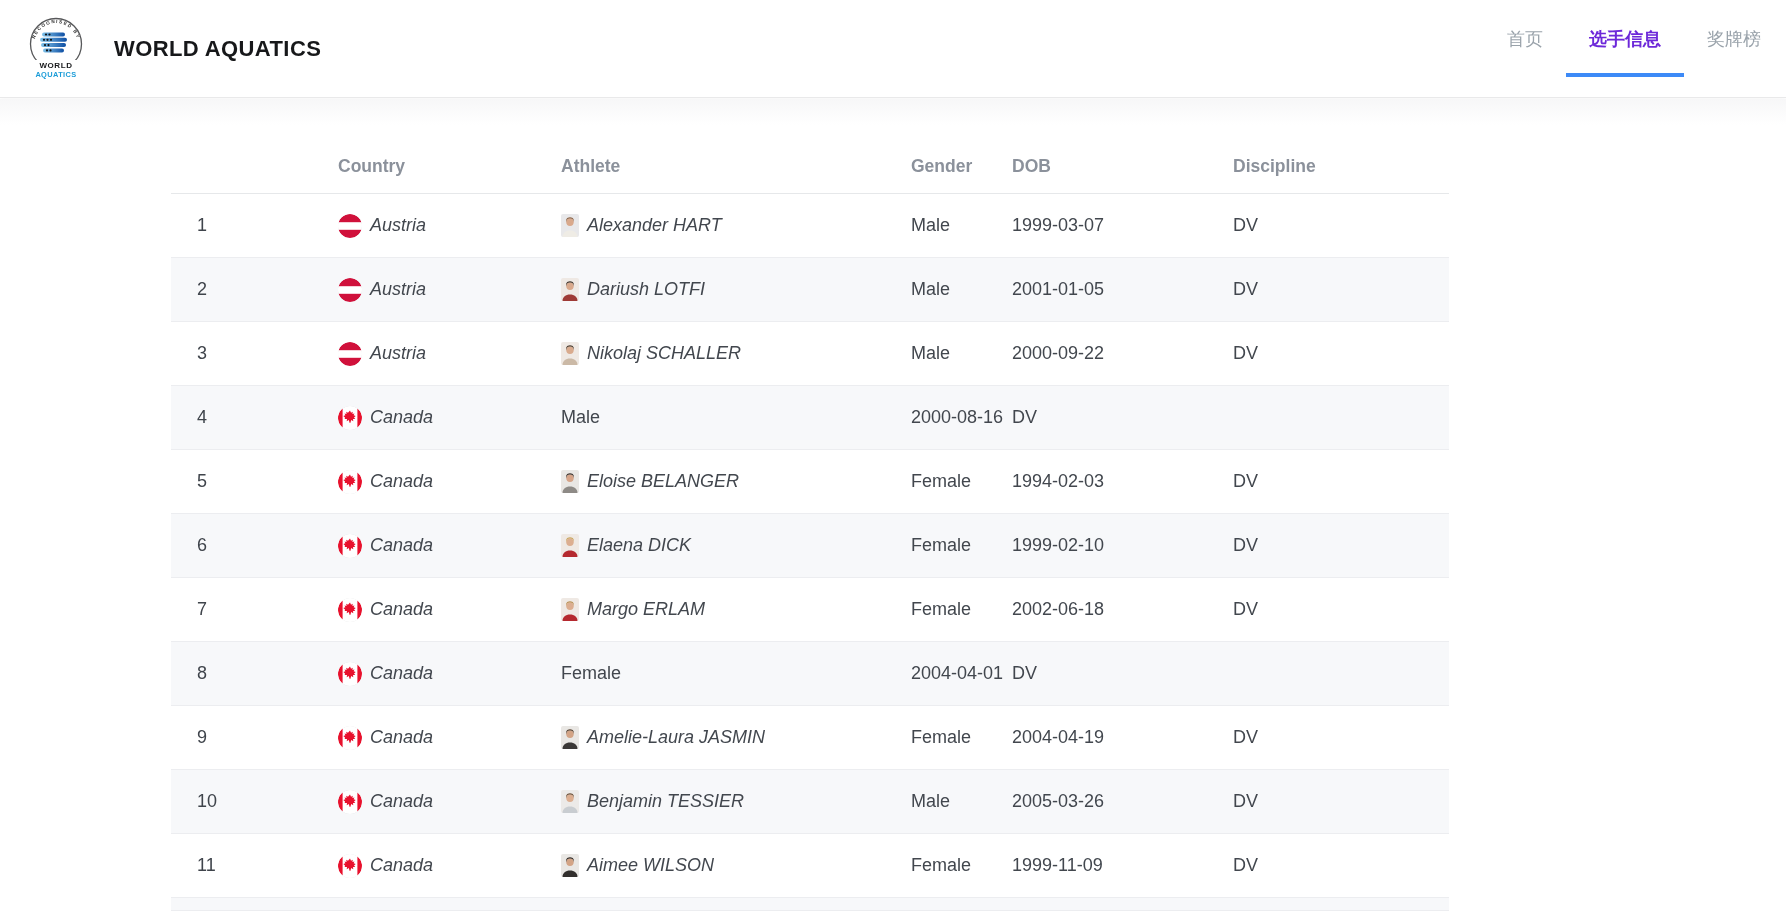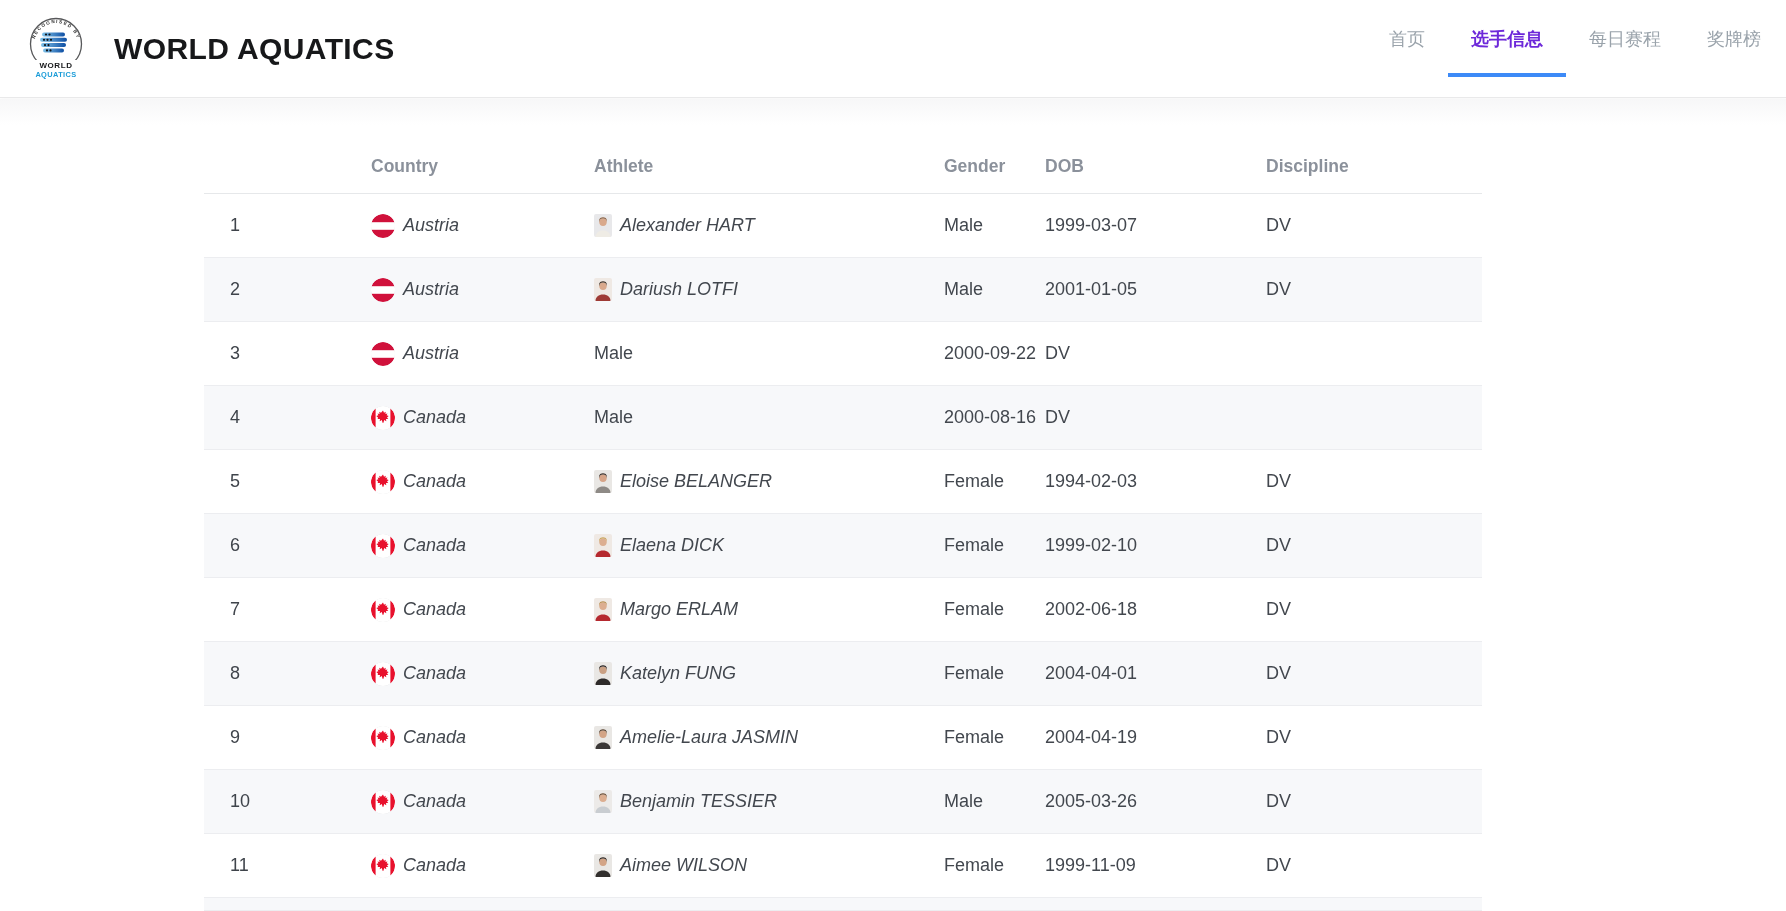--- a/index.html
+++ b/index.html
@@ -6,32 +6,32 @@
   html,body { width:1786px; height:911px; overflow:hidden; background:#fff;
     font-family:"Liberation Sans","DejaVu Sans",sans-serif; }
 
   
   .app-header { position:relative; width:100%; height:98px; background:#fff;
     border-bottom:1px solid #e9e9ea; box-shadow:0 2px 6px rgba(0,0,0,.04);
     display:flex; align-items:center; padding-left:28px; }
   .after-header-fade { position:absolute; top:99px; left:0; width:100%; height:26px;
     background:linear-gradient(#f7f7f8, #ffffff); pointer-events:none; }
   .logo { width:56px; height:68px; flex:0 0 auto; margin-top:2px; }
-  .app-title { margin-left:30px; font-size:30px; font-weight:600; color:#17181a;
+  .app-title { margin-left:30px; font-size:22px; font-weight:600; color:#17181a;
     letter-spacing:.4px; }
 
   .main-nav { position:absolute; right:2px; top:0; height:78px; display:flex;text-align:right; }
   .nav-item { height:78px; display:flex; align-items:center; padding:0 23px;
     font-size:18px; color:#9aa3ab; cursor:pointer; position:relative; }
   .nav-item.active { color:#6d28d9; font-weight:600; }
   .nav-item.active::after { content:""; position:absolute; left:0; right:0; bottom:1px;
     height:4px; background:var(--accent,#3d8af7); }
 
   
-  .content { padding-top:42px;padding-left:33px; }
+  .content { padding-top:42px; }
   .athlete-table { margin-left:171px; width:1278px; }
   .trow { display:grid; grid-template-columns:167px 223px 350px 101px 221px 1fr;
     align-items:center; }
   .thead { height:54px; border-bottom:1px solid #e6e8ea; }
   .thead .hcell { font-size:17.5px; font-weight:700; color:#8b919b; }
   .row { height:64px; border-bottom:1px solid #ecedf0; font-size:18px; color:#42474e; }
   .row.striped { background:#f7f8fa; }
   .c-num { padding-left:26px; color:#3f444b; }
   .c-flagname, .c-athname { display:flex; align-items:center;font-style:italic; }
   .flag { width:24px; height:24px; border-radius:50%; flex:0 0 auto; margin-right:8px;
@@ -76,21 +76,20 @@
       </g>
       <rect x="2" y="44" width="52" height="24" fill="#ffffff"></rect>
       <text x="28" y="52" text-anchor="middle" font-size="8" font-weight="bold" fill="#17181a" letter-spacing=".6">WORLD</text>
       <text x="28" y="61" text-anchor="middle" font-size="7.4" font-weight="bold" fill="#1b9cd8" letter-spacing=".4">AQUATICS</text>
     </svg>
   </div>
   <div class="app-title">WORLD AQUATICS</div>
   <nav class="main-nav" id="main-nav">
       <div class="nav-item">首页</div>
       <div class="nav-item active">选手信息</div>
-      <div class="nav-item">每日赛程</div>
       <div class="nav-item">奖牌榜</div>
     </nav>
 </header>
 <div class="after-header-fade"></div>
 
 <main class="content">
   <div class="athlete-table">
     <div class="trow thead">
       <div class="hcell"></div>
       <div class="hcell">Country</div>
@@ -174,20 +173,31 @@
                 </clipPath>
      <g clip-path="url(#c3)">
                   <rect width="24" height="24" fill="#fff"></rect>
      <rect width="24" height="8.2" fill="#d0113b"></rect>
      <rect y="15.8" width="24" height="8.2" fill="#d0113b"></rect>
                 </g>
               </svg>
             </span>
       <span>Austria</span>
     </div>
+    <div class="c-athname">
+      <span class="avatar">
+              <svg width="18" height="23" viewBox="0 0 18 23">
+  <rect width="18" height="23" fill="#efe9e4"></rect>
+  <circle cx="9" cy="8.3" r="3.7" fill="#d9ab8e"></circle>
+  <path d="M5.2 8.2a3.8 3.8 0 0 1 7.6 0c.4-2-.1-5-3.8-5s-4.2 3-3.8 5z" fill="#4a3a2c"></path>
+  <path d="M1.5 23c0-4.2 3.2-6.6 7.5-6.6s7.5 2.4 7.5 6.6z" fill="#cbb9a6"></path>
+              </svg>
+            </span>
+      <span>Nikolaj SCHALLER</span>
+    </div>
     <div>Male</div>
     <div>2000-09-22</div>
     <div>DV</div>
   </div>
         <div class="trow row striped">
     <div class="c-num">4</div>
     <div class="c-flagname">
       <span class="flag">
               <svg width="24" height="24" viewBox="0 0 24 24">
                 <clipPath id="c4">
@@ -317,31 +327,20 @@
      <g clip-path="url(#c8)">
                   <rect width="24" height="24" fill="#fff"></rect>
      <rect width="4.6" height="24" fill="#e8112d"></rect>
      <rect x="19.4" width="4.6" height="24" fill="#e8112d"></rect>
      <path fill="#e8112d" d="M12 4.6l1 2.1 1.8-1-.4 2.2 2.1-.5-.9 1.9 2.1.8-1.7 1.3 1.3 1.7-2.3-.2.3 2.3-2.2-1.1-.6 2.6h-1l-.6-2.6-2.2 1.1.3-2.3-2.3.2L7 11.4 5.3 10.1l2.1-.8-.9-1.9 2.1.5-.4-2.2 1.8 1z"></path>
                 </g>
               </svg>
             </span>
       <span>Canada</span>
     </div>
-    <div class="c-athname">
-      <span class="avatar">
-              <svg width="18" height="23" viewBox="0 0 18 23">
-  <rect width="18" height="23" fill="#e9e7e4"></rect>
-  <circle cx="9" cy="8.3" r="3.7" fill="#caa083"></circle>
-  <path d="M5.2 8.2a3.8 3.8 0 0 1 7.6 0c.4-2-.1-5-3.8-5s-4.2 3-3.8 5z" fill="#241f1e"></path>
-  <path d="M1.5 23c0-4.2 3.2-6.6 7.5-6.6s7.5 2.4 7.5 6.6z" fill="#2e2b2a"></path>
-              </svg>
-            </span>
-      <span>Katelyn FUNG</span>
-    </div>
     <div>Female</div>
     <div>2004-04-01</div>
     <div>DV</div>
   </div>
         <div class="trow row">
     <div class="c-num">9</div>
     <div class="c-flagname">
       <span class="flag">
               <svg width="24" height="24" viewBox="0 0 24 24">
                 <clipPath id="c9">

